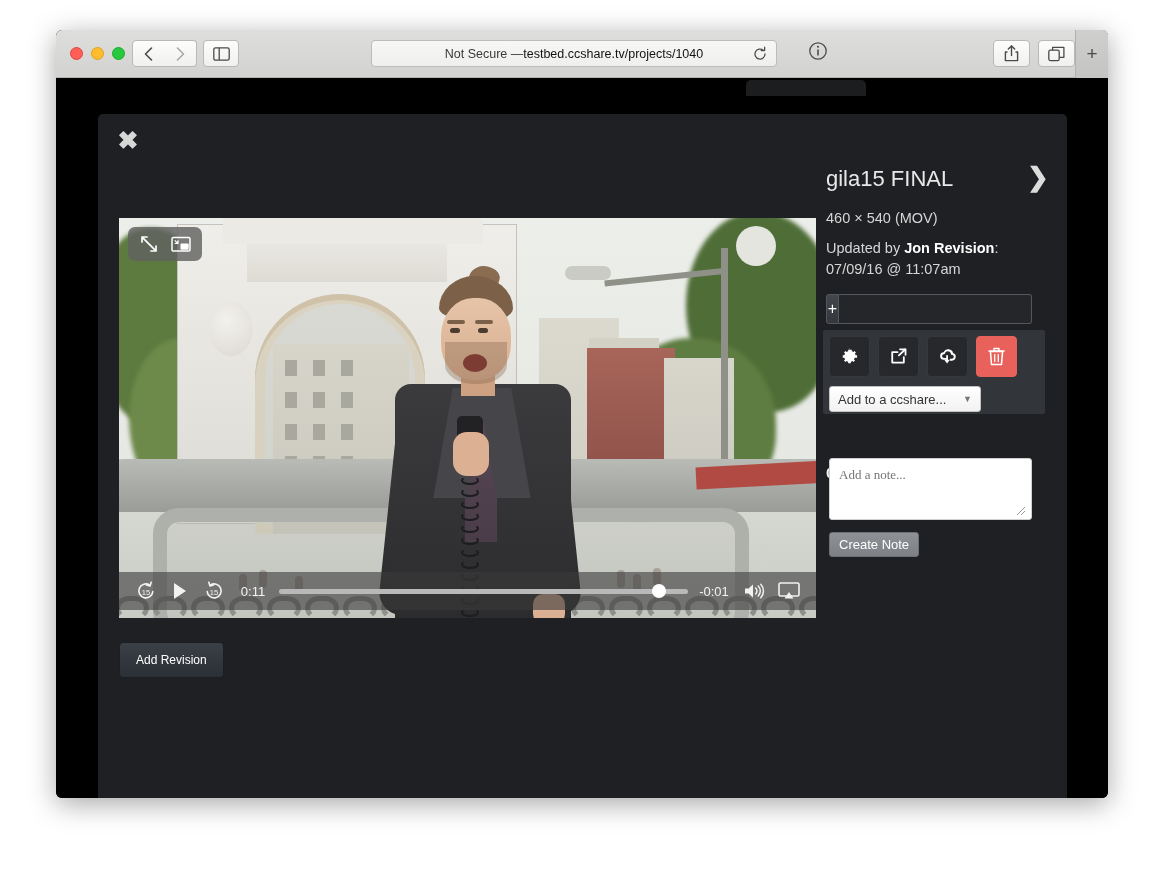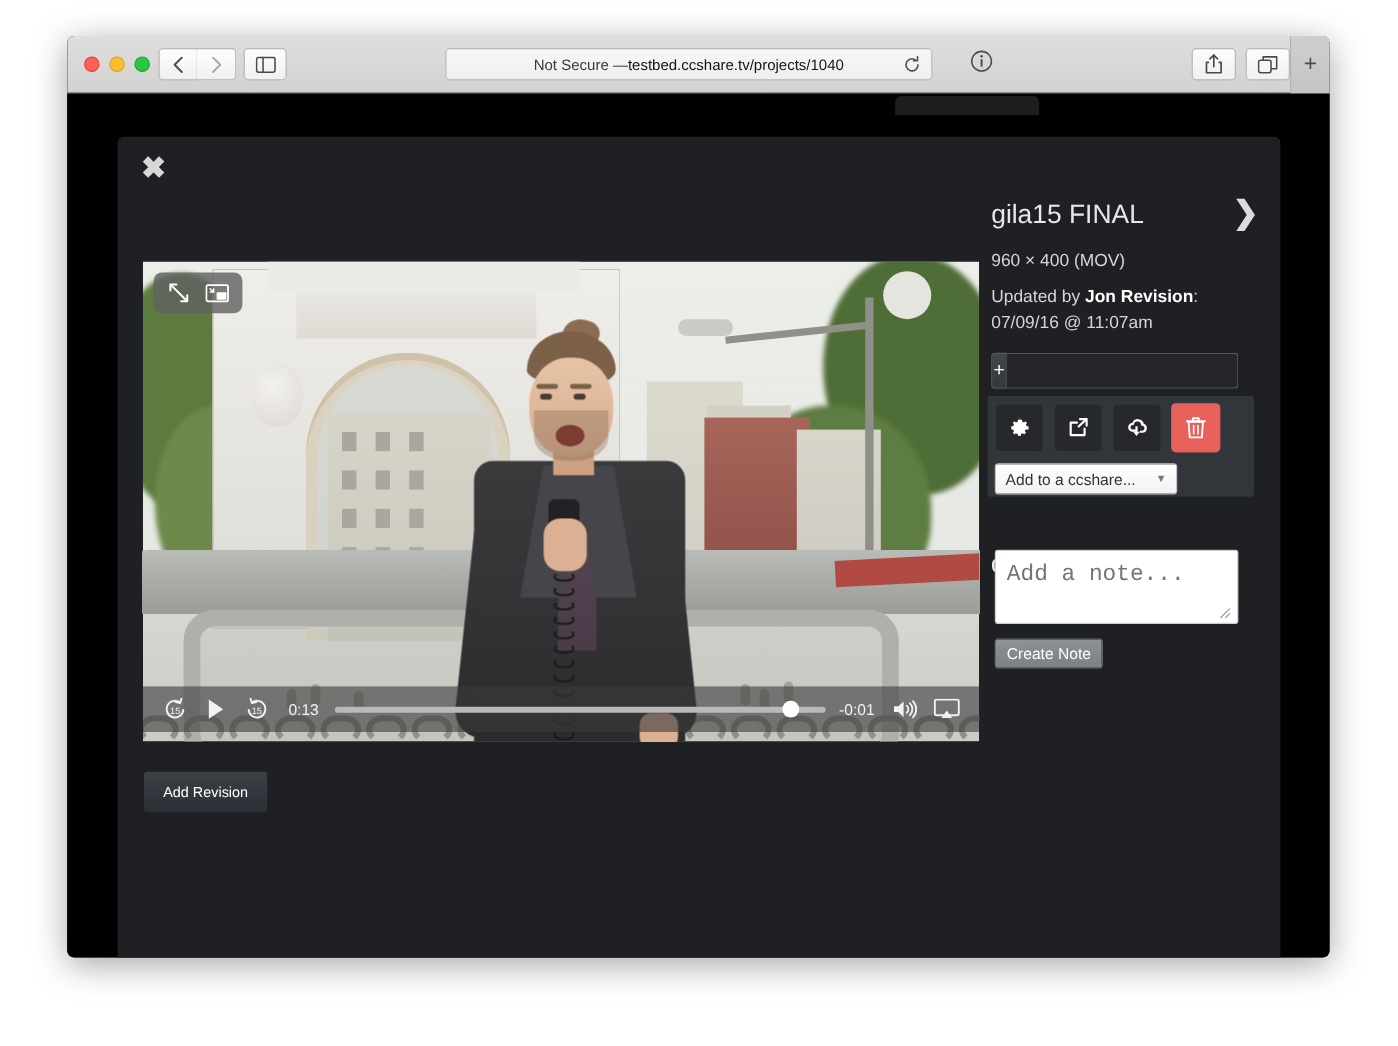--- a/index.html
+++ b/index.html
@@ -392,23 +392,23 @@
     position: absolute; left: 0px; top: 318px;
     font-size: 15.5px; font-weight: bold; color: #f0f0f0; margin-top: 32px;
   }
   .note-box {
     position: absolute; left: 3px; top: 344px;
     width: 203px; height: 62px;
     background: #fff;
     border: 1px solid #cfcfcf;
     border-radius: 3px;
     padding: 8px 9px;
-    font-size: 19px; color: #8a8a8a;
+    font-size: 13px; color: #8a8a8a;
     outline: none; resize: none;
-    font-family: Liberation Mono, monospace;
+    font-family: Liberation Serif, serif;
   }
   .note-resize {
     position: absolute; left: 190px; top: 392px;
     width: 10px; height: 10px;
     pointer-events: none;
   }
   .create-note {
     position: absolute; left: 3px; top: 418px;
     padding: 4px 9px;
     background: linear-gradient(to bottom,#8e9195,#7d8084);
@@ -640,21 +640,21 @@
               <path d="M2 1 L14 9 L2 17 Z" fill="#f2f2f2"></path>
             </svg>
           </div>
           <div class="ctrl">
             <svg width="22" height="22" viewBox="0 0 22 22">
               <path d="M4.2 11.6 A7 7 0 1 0 7.4 5" fill="none" stroke="#f2f2f2" stroke-width="1.6" stroke-linecap="round"></path>
               <path d="M5.8 2.2 L7 6 L10.6 5" fill="none" stroke="#f2f2f2" stroke-width="1.6" stroke-linecap="round" stroke-linejoin="round"></path>
               <text x="11" y="15.4" font-size="7.6" fill="#f2f2f2" text-anchor="middle" font-family="Liberation Sans, sans-serif">15</text>
             </svg>
           </div>
-          <div class="time left">0:13</div>
+          <div class="time left">0:11</div>
           <div class="scrub">
             <div class="knob" style="left: 93%;"></div>
           </div>
           <div class="time right">-0:01</div>
           <div class="ctrl">
             <svg width="24" height="18" viewBox="0 0 24 18">
               <path d="M2 6.6 L5.6 6.6 L10 2.6 L10 15.4 L5.6 11.4 L2 11.4 Z" fill="#f2f2f2"></path>
               <path d="M12.6 6 A4 4 0 0 1 12.6 12" fill="none" stroke="#f2f2f2" stroke-width="1.5" stroke-linecap="round"></path>
               <path d="M15.2 4 A7 7 0 0 1 15.2 14" fill="none" stroke="#f2f2f2" stroke-width="1.5" stroke-linecap="round"></path>
               <path d="M17.8 2.2 A10 10 0 0 1 17.8 15.8" fill="none" stroke="#f2f2f2" stroke-width="1.5" stroke-linecap="round"></path>
@@ -669,21 +669,21 @@
         </div>
       </div>
 
       <div class="add-revision">Add Revision</div>
 
       <div class="panel">
 
         <div class="panel-title">gila15 FINAL</div>
         <div class="next-arrow">❯</div>
 
-        <div class="panel-meta">960 × 400 (MOV)</div>
+        <div class="panel-meta">460 × 540 (MOV)</div>
 
         <div class="panel-updated">
           <span>Updated by </span><b>Jon Revision</b><span>:</span><br>
           <span>07/09/16 @ 11:07am</span>
         </div>
 
         <div class="tag-row">
           <div class="tag-plus">+</div>
           <input class="tag-input" type="text" value="" placeholder="" style="">
         </div>

